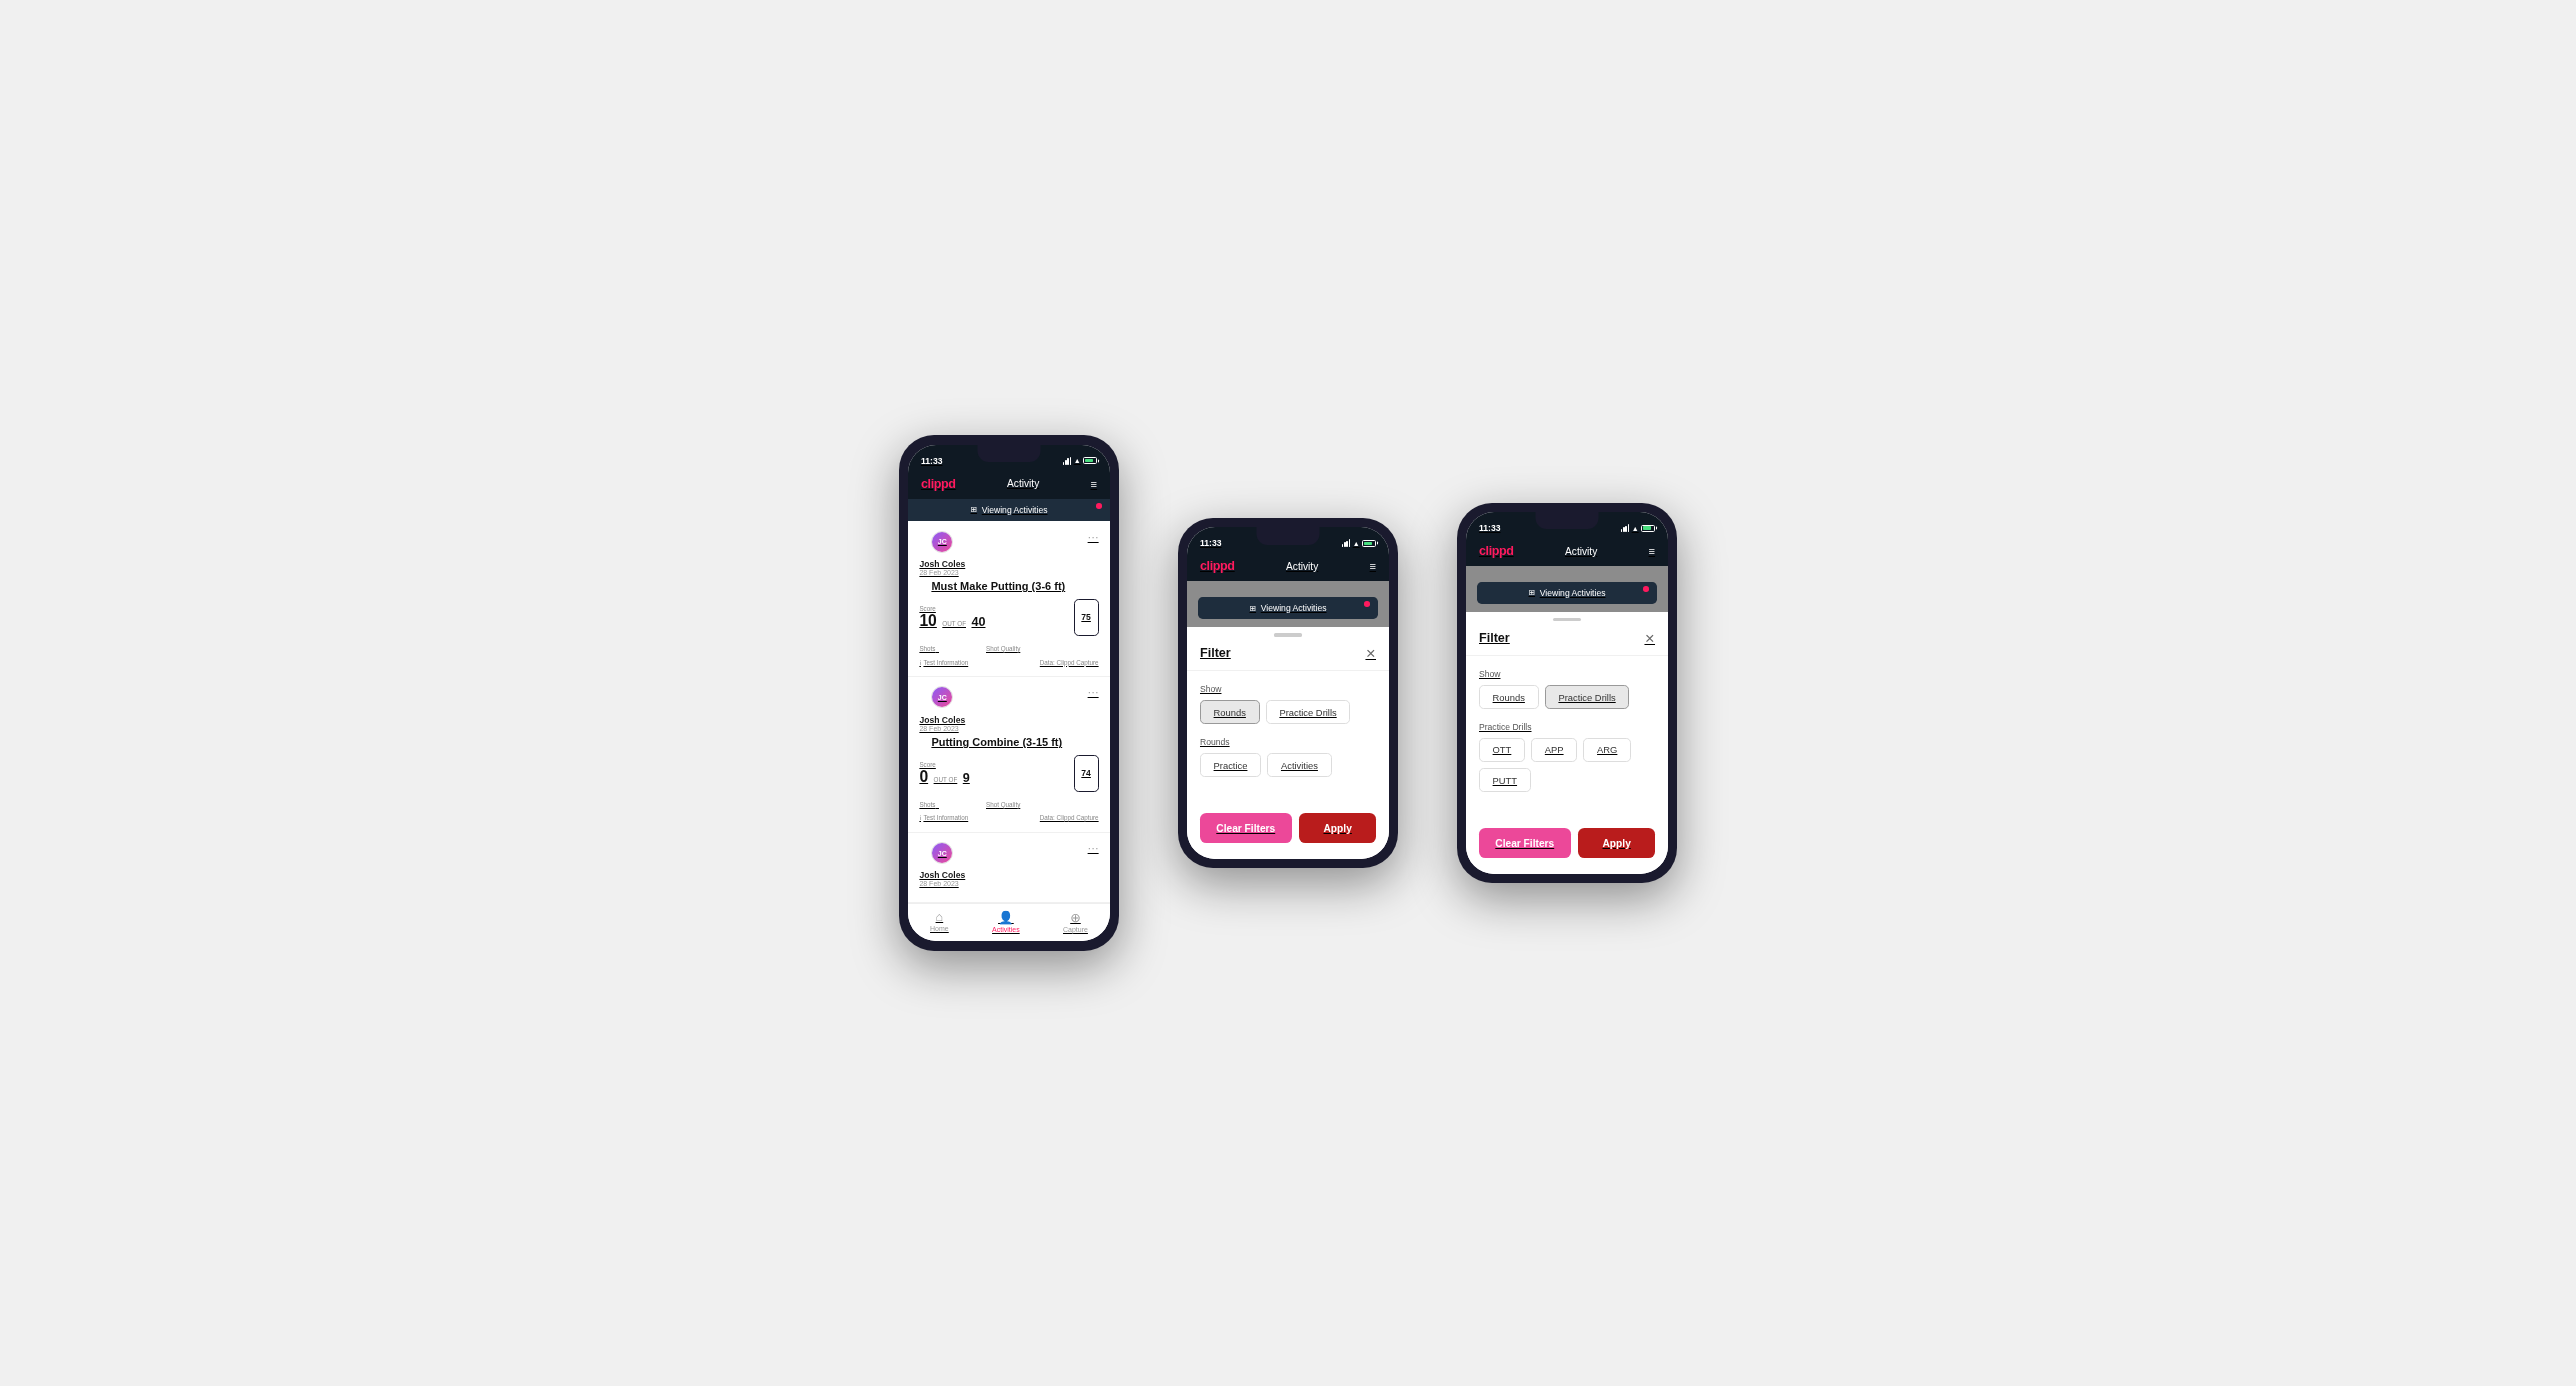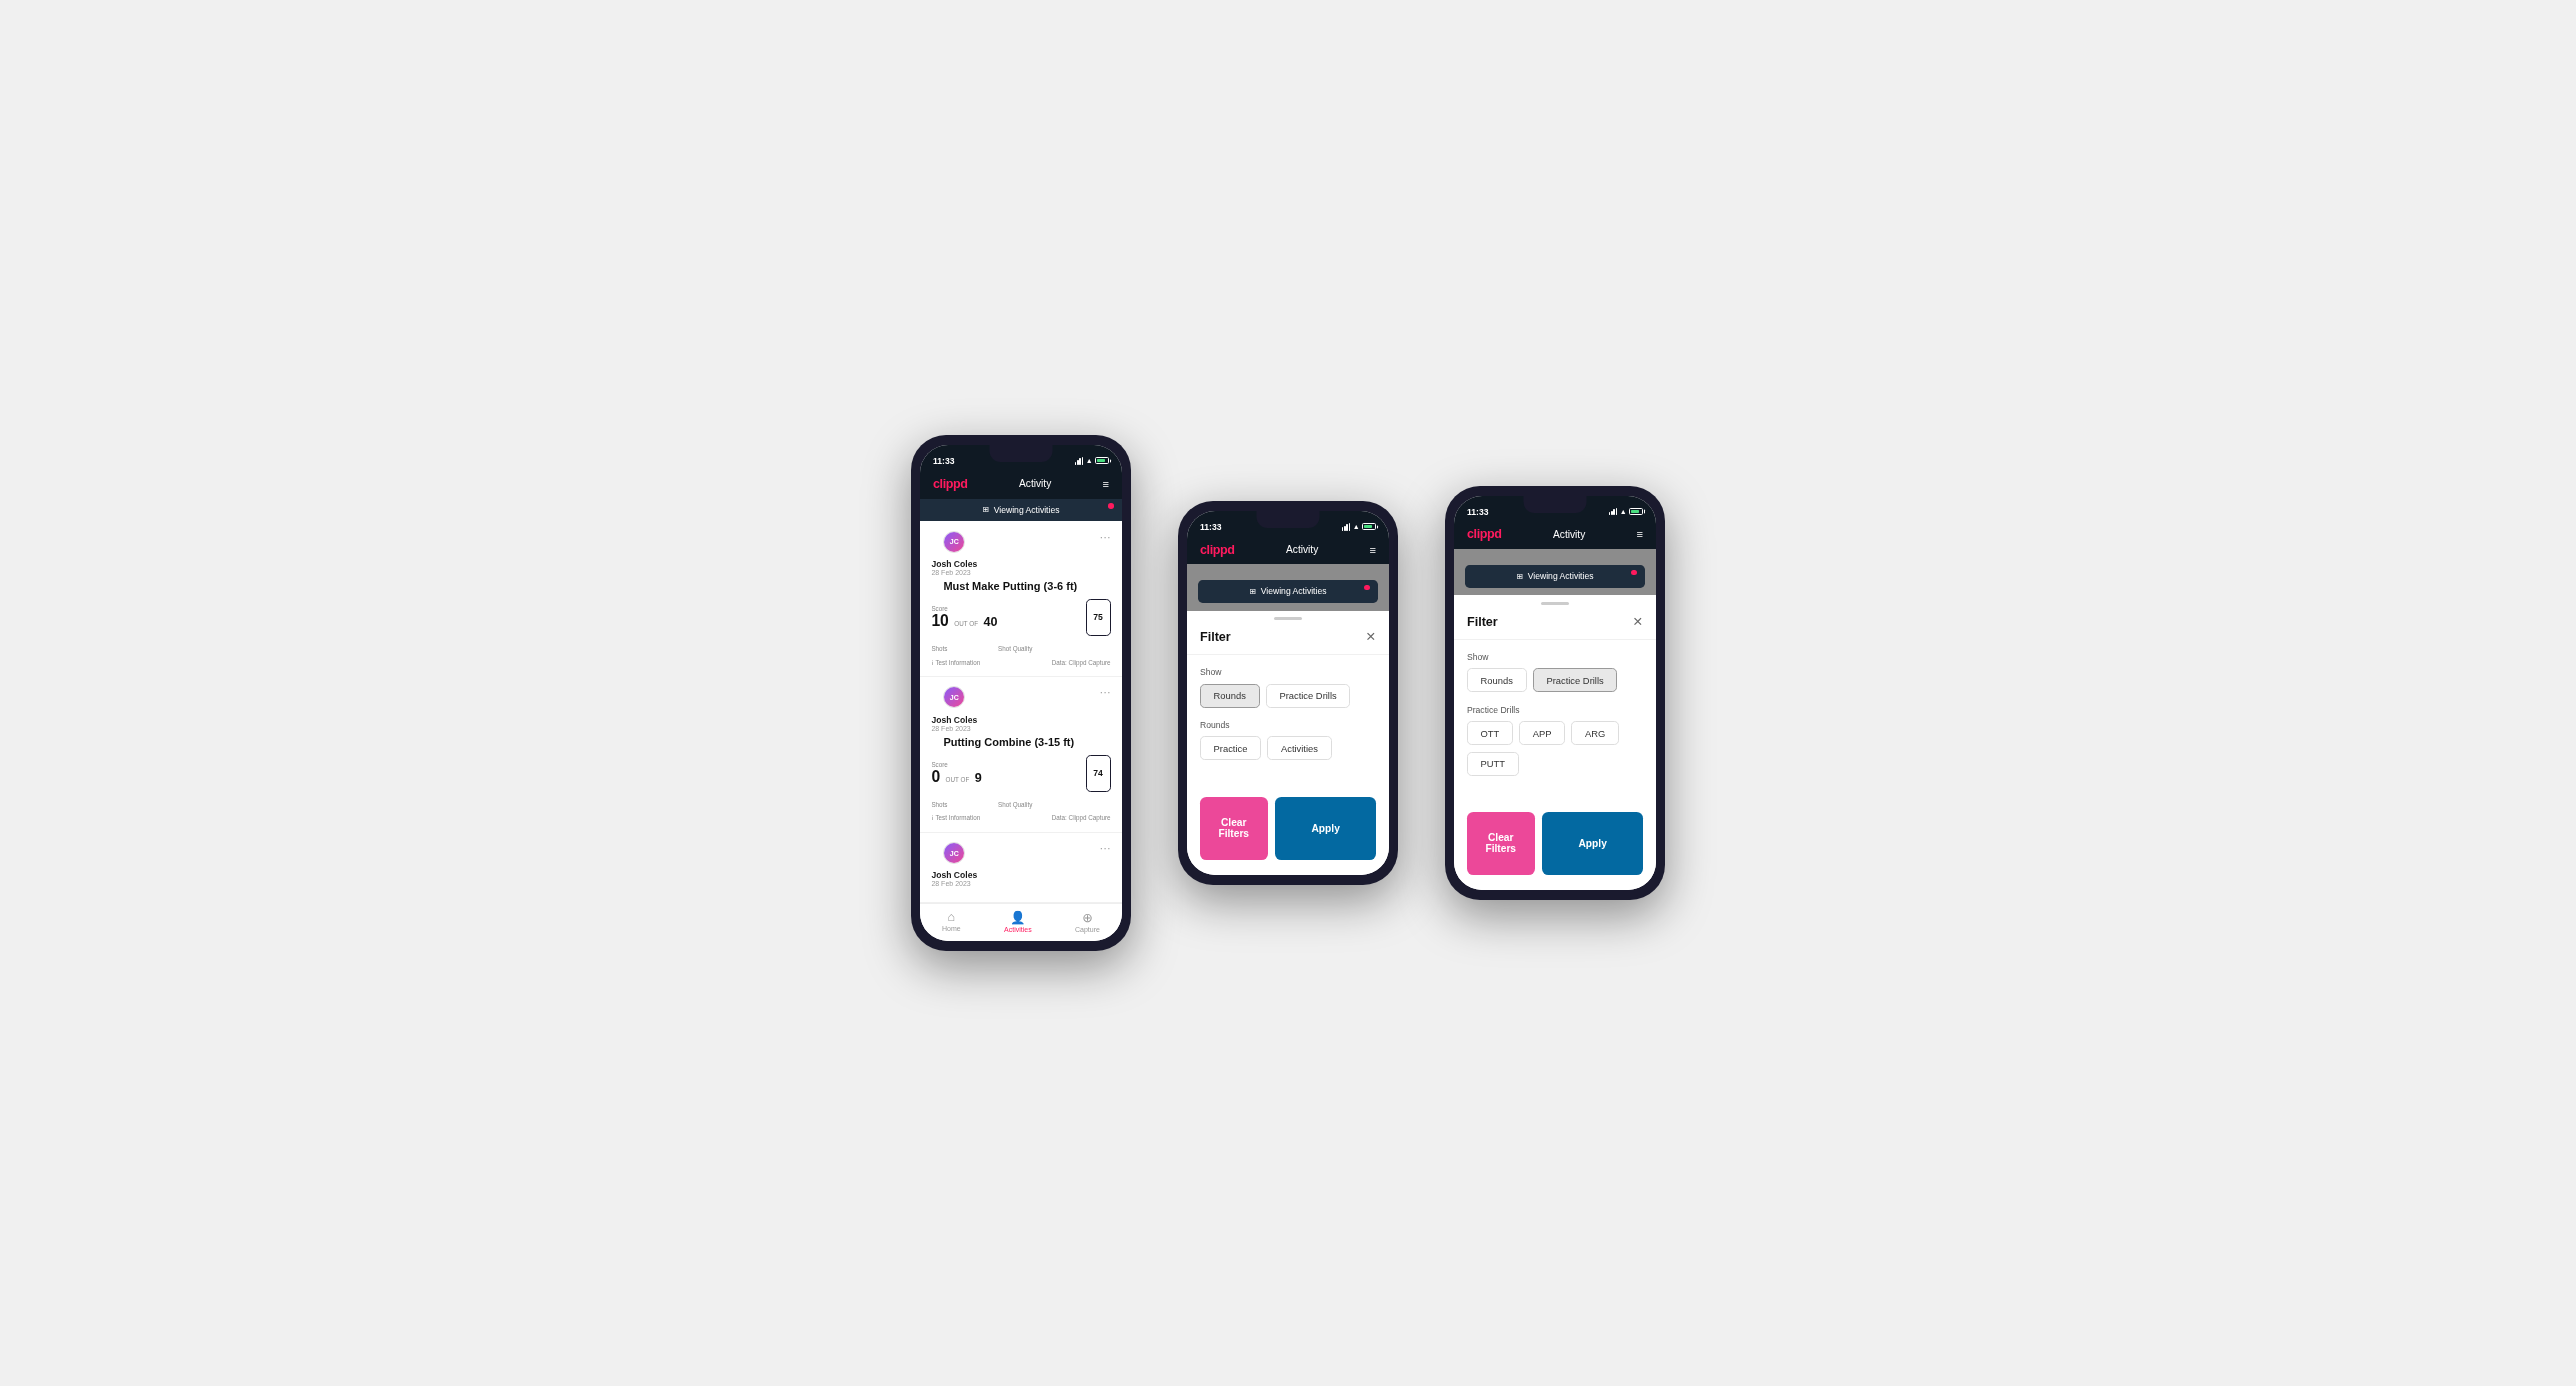--- a/index.html
+++ b/index.html
@@ -6,23 +6,24 @@
     body {
       background: #f0f0f0;
       display: flex;
       justify-content: center;
       align-items: center;
       min-height: 100vh;
       font-family: -apple-system, BlinkMacSystemFont, 'Segoe UI', sans-serif;
     }
     .scene {
       display: flex;
-      gap: 47px;
+      gap: 59px;
       align-items: center;
       padding: 47px;
+      text-decoration: underline;
     }
 
     
     .phone {
       width: 220px;
       background: #1a1a2e;
       border-radius: 35px;
       padding: 9.4px;
       box-shadow: 0 15.7px 47px rgba(0,0,0,0.4);
       position: relative;
@@ -250,22 +251,22 @@
       background: #ec4899;
       color: #fff;
       border: none;
       border-radius: 6.3px;
       font-size: 10.2px;
       font-weight: 600;
       cursor: pointer;
     }
     .btn-apply {
       flex: 1;
-      padding: 26px;
-      background: #0369a1;
+      padding: 2px;
+      background: #b91c1c;
       color: #fff;
       border: none;
       border-radius: 6.3px;
       font-size: 10.2px;
       font-weight: 600;
       cursor: pointer;
     }
     .dark-overlay-section {
       background: rgba(0,0,0,0.45);
       padding: 15.7px 11px 7.8px;

